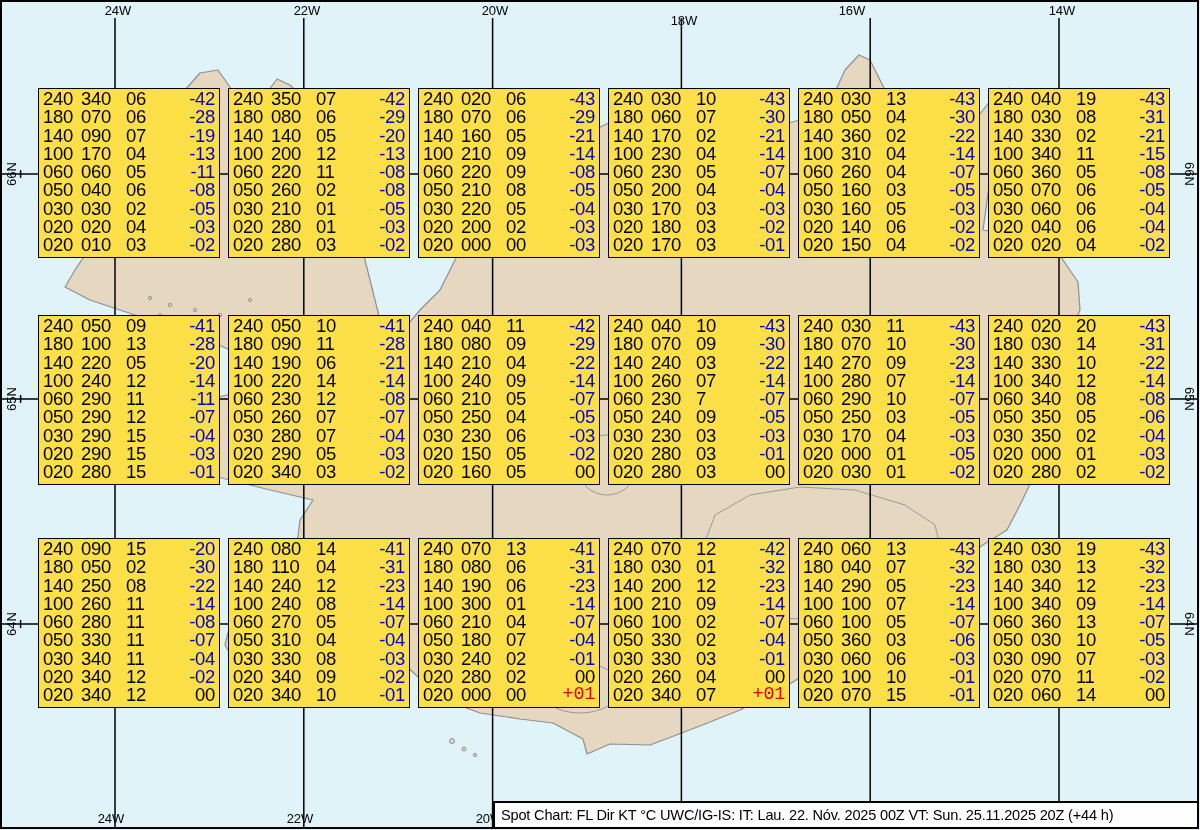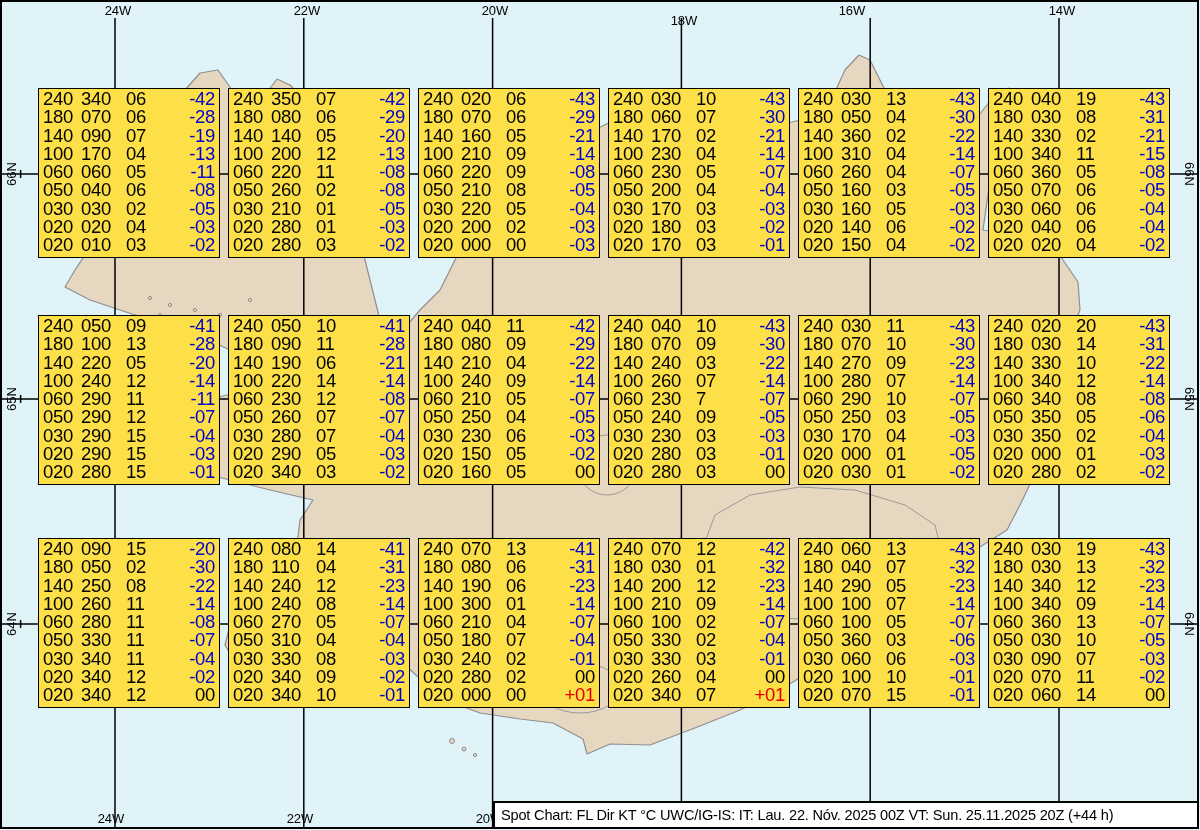--- a/index.html
+++ b/index.html
@@ -20,21 +20,21 @@
     background:#fde047;border:1.5px solid #000;box-sizing:border-box;
     padding:1px 4px 0 4px;
   }
   .spot-row{
     display:grid;grid-template-columns:38px 45px 30px 1fr;
     font-size:18.5px;line-height:18.3px;letter-spacing:-0.3px;color:#000;
     white-space:nowrap;
   }
   .spot-row .c-temp{text-align:right;}
   .t-neg{color:#0000CC;}
-  .t-pos{color:#E00000;}
+  .t-pos{color:#E00000;font-family:Liberation Mono, monospace;}
   .t-zero{color:#000;}
   #footer{
     position:absolute;z-index:4;left:493px;top:801px;right:1px;bottom:1px;
     background:#ffffff;border:2px solid #000;box-sizing:border-box;
     display:flex;align-items:center;padding:0 6px;
     font-size:14.6px;color:#000;white-space:nowrap;letter-spacing:-0.2px;
   }
   #footer .seg{white-space:pre;text-align:right;}
   #footer .seg.b{font-weight:400;}
 </style>

